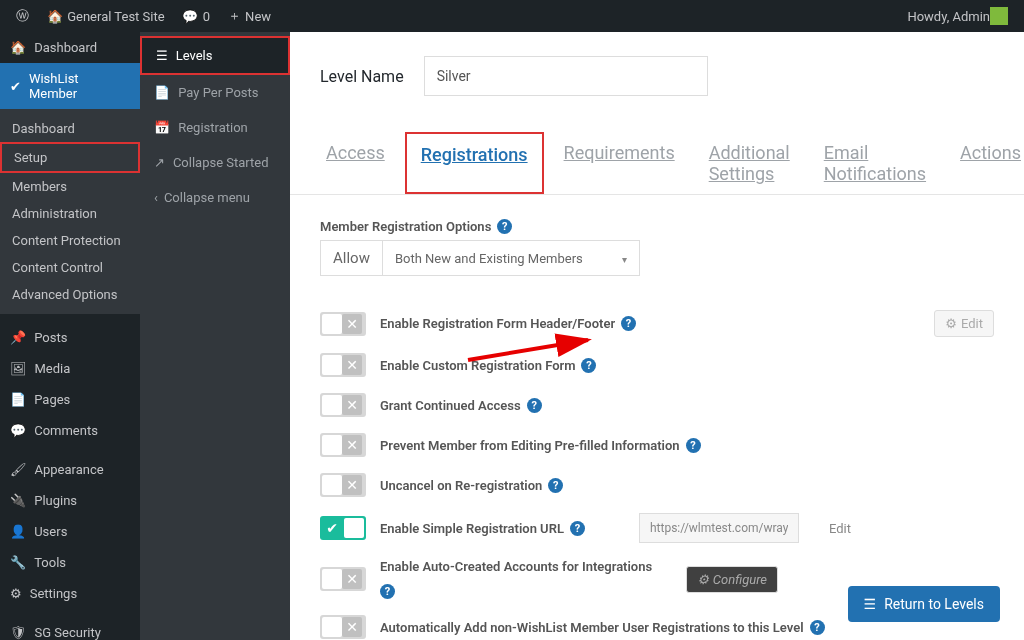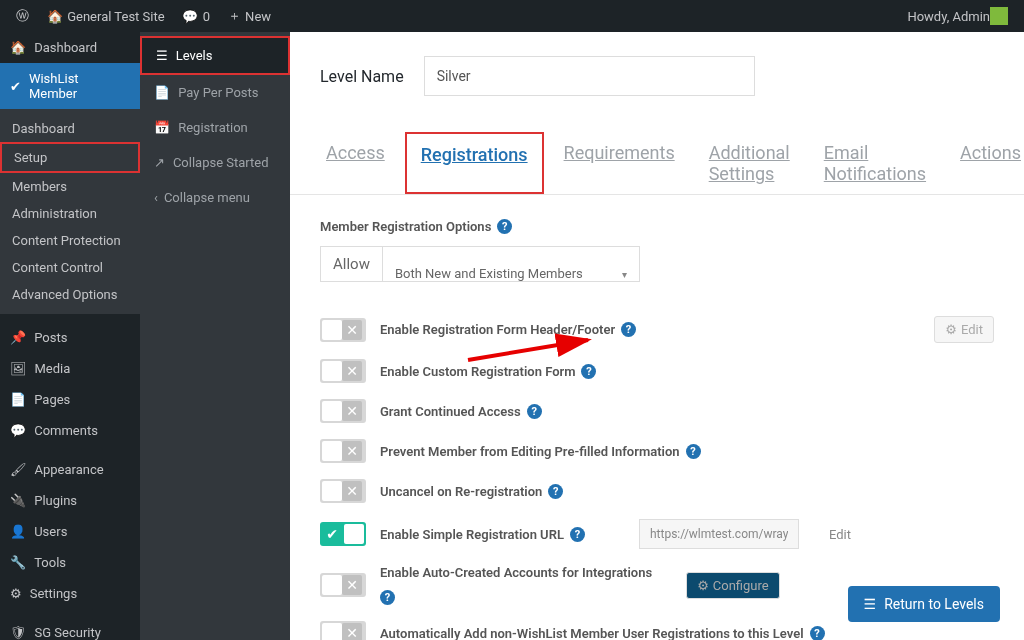--- a/index.html
+++ b/index.html
@@ -23,48 +23,48 @@
 .sidebar1 .sep { height: 8px; }
 
 .sidebar2 { width: 150px; background: #32373c; color: #9ea3a8; font-size: 13px; padding-top: 4px; }
 .sidebar2 .s2-item { display: flex; align-items: center; gap: 8px; padding: 10px 14px; cursor: pointer; }
 .sidebar2 .s2-item.active { background: #1d2327; color: #fff; border: 2px solid #dc3232; }
 .sidebar2 .collapse { display: flex; align-items: center; gap: 6px; padding: 10px 14px; cursor: pointer; }
 
 .main { flex: 1; background: #fff; position: relative; overflow: hidden; }
 .page-head { padding: 24px 30px 14px; display: flex; align-items: center; gap: 20px; }
 .page-head h1 { font-weight: 400; color: #23282d; font-size: 16px; }
-.lvl-input { width: 331px; height: 40px; border: 1px solid #ddd; padding: 0 12px; font-size: 14px; color: #555; }
+.lvl-input { width: 284px; height: 40px; border: 1px solid #ddd; padding: 0 12px; font-size: 14px; color: #555; }
 
 .tabs { display: flex; border-bottom: 1px solid #e5e5e5; padding: 0 22px; gap: 6px; margin-top: 22px; }
 .tab { padding: 10px 14px; color: #9ea3a8; font-size: 18px; cursor: pointer; text-decoration: underline; }
 .tab.active { color: #2271b1; border: 2px solid #dc3232; font-weight: 500; }
 
 .content { padding: 24px 30px; }
-.section-title { font-size: 13px; color: #555; font-weight: 600; margin-bottom: 12px; display: flex; align-items: center; gap: 6px; }
+.section-title { font-size: 13px; color: #555; font-weight: 600; margin-bottom: 6px; display: flex; align-items: center; gap: 6px; }
 .help-q { display: inline-flex; width: 15px; height: 15px; border-radius: 50%; background: #2271b1; color: #fff; font-size: 11px; align-items: center; justify-content: center; font-weight: bold; }
 
 .allow-row { display: flex; align-items: stretch; border: 1px solid #ddd; width: 320px; height: 36px; margin-bottom: 26px; }
 .allow-label { display: flex; align-items: center; padding: 0 12px; background: #fff; border-right: 1px solid #ddd; font-size: 15px; color: #666; }
-.allow-select { flex: 1; display: flex; align-items: flex-end; justify-content: space-between; padding: 0 12px; font-size: 13px; color: #666; }
+.allow-select { flex: 1; display: flex; align-items: center; justify-content: space-between; padding: 0 12px; font-size: 13px; color: #666; }
 
 .opt-row { display: flex; align-items: center; gap: 14px; padding: 8px 0; }
 .toggle { width: 46px; height: 24px; border-radius: 3px; display: flex; align-items: center; padding: 2px; cursor: pointer; }
 .toggle.off { background: #d7d7d7; justify-content: flex-start; }
 .toggle.off .knob-x { background: #c0c0c0; color: #fff; }
 .toggle.on { background: #1abc9c; justify-content: flex-start; }
 .toggle .knob { width: 20px; height: 20px; background: #fff; border-radius: 2px; display: flex; align-items: center; justify-content: center; }
 .toggle.off .knob { order: 1; }
 .toggle.off .knob-x { order: 2; width: 20px; height: 20px; display: flex; align-items: center; justify-content: center; border-radius: 2px; font-size: 14px; }
 .toggle.on .check { color: #fff; font-size: 14px; width: 20px; text-align: center; }
 .toggle.on .knob { margin-left: 2px; }
 
 .opt-label { font-size: 13px; color: #555; font-weight: 600; display: flex; align-items: flex-end; gap: 6px; }
 .edit-btn { margin-left: auto; display: flex; align-items: center; gap: 4px; border: 1px solid #ddd; background: #f6f6f6; color: #aaa; padding: 5px 10px; border-radius: 3px; font-size: 13px; cursor: default; }
-.cfg-btn { display: flex; align-items: flex-end; gap: 4px; border: 1px solid #ddd; background: #0c4a6e; color: #aaa; padding: 5px 10px; border-radius: 3px; font-size: 13px; margin-left: 20px; }
+.cfg-btn { display: flex; align-items: flex-end; gap: 4px; border: 1px solid #ddd; background: #404040; color: #aaa; padding: 5px 10px; border-radius: 3px; font-size: 13px; margin-left: 20px; font-style: italic; }
 .url-input { border: 1px solid #ddd; background: #f6f6f6; padding: 7px 10px; color: #888; font-size: 12px; width: 160px; margin-left: 40px; }
 .url-edit { color: #888; font-size: 13px; margin-left: 16px; }
 
 .return-btn { position: absolute; right: 24px; bottom: 18px; background: #2271b1; color: #fff; border: none; padding: 10px 16px; border-radius: 4px; font-size: 14px; display: flex; align-items: center; gap: 8px; cursor: pointer; }
 
 .arrow { position: absolute; left: 178px; top: 298px; pointer-events: none; }
 .arrow svg { overflow: visible; }
 .chev-down::after { content: "▾"; font-size: 10px; color: #888; }
 .gear::before { content: "⚙"; }
 </style>

